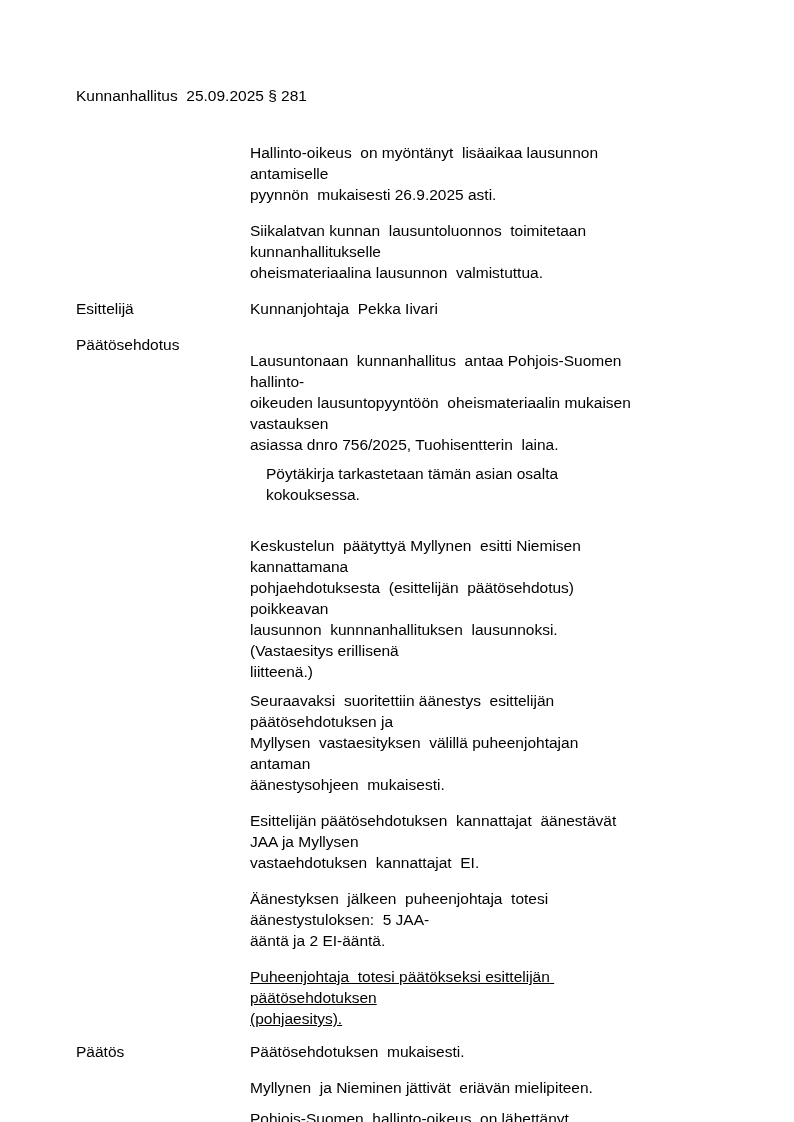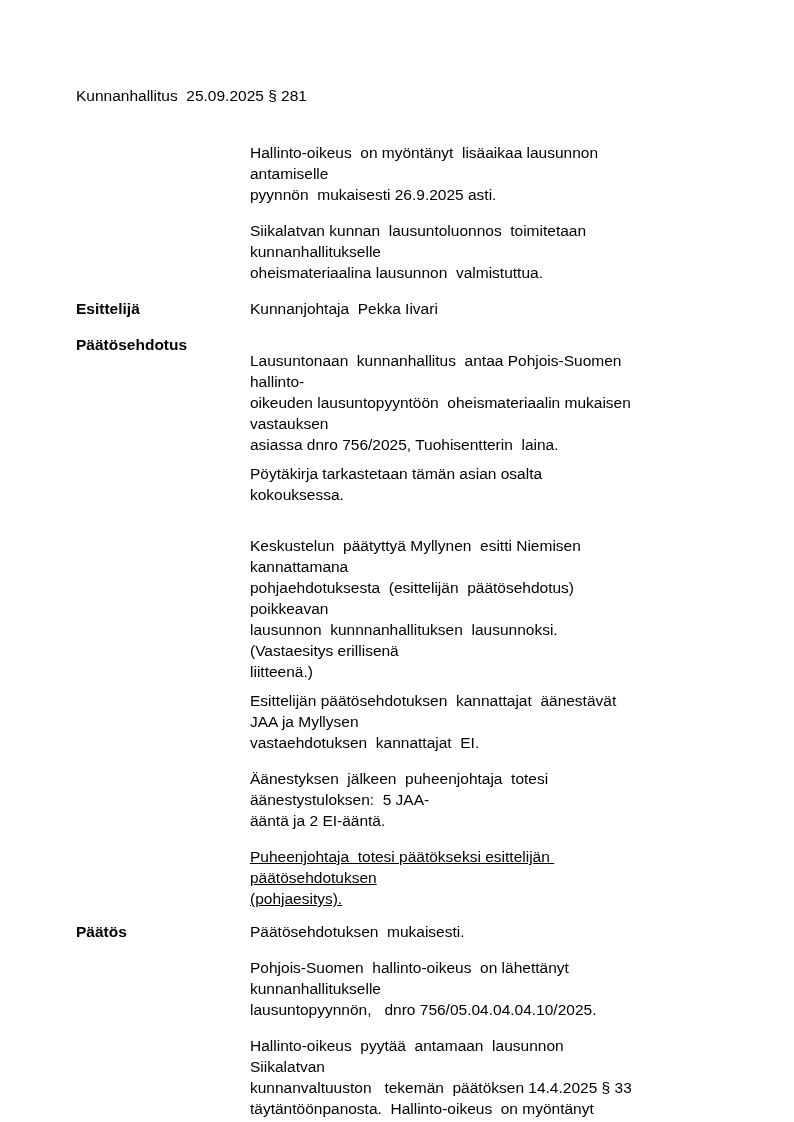--- a/index.html
+++ b/index.html
@@ -31,35 +31,35 @@
   .indent {
     margin-left: 174px;
   }
   .row {
     display: flex;
     align-items: flex-start;
   }
   .label {
     flex: 0 0 174px;
     width: 174px;
-    font-weight: bold;
+    font-weight: normal;
     white-space: pre-wrap;
   }
   .value {
     flex: 1 1 auto;
     min-width: 0;
   }
   .para {
     margin: 0 0 15px 0;
     white-space: pre-wrap;
   }
   .mb-8  { margin-bottom: 8px; margin-top: 16px; }
   .mb-10 { margin-bottom: 10px; }
   .mb-12 { margin-bottom: 12px; text-decoration: underline; }
-  .mb-30 { margin-bottom: 30px; }
+  .mb-30 { margin-bottom: 30px; margin-left: 16px; }
 </style>
 </head>
 <body>
 
 <div class="page">
 
   <div class="doc-header">Kunnanhallitus  25.09.2025 § 281</div>
 
   <div class="indent">
     <p class="para">Hallinto-oikeus  on myöntänyt  lisäaikaa lausunnon  antamiselle
@@ -79,33 +79,37 @@
     <div class="label">Päätösehdotus</div>
     <div class="value">
       <p class="para mb-8">Lausuntonaan  kunnanhallitus  antaa Pohjois-Suomen hallinto-
 oikeuden lausuntopyyntöön  oheismateriaalin mukaisen vastauksen
 asiassa dnro 756/2025, Tuohisentterin  laina.</p>
       <p class="para mb-30">Pöytäkirja tarkastetaan tämän asian osalta kokouksessa.</p>
       <p class="para mb-8">Keskustelun  päätyttyä Myllynen  esitti Niemisen kannattamana
 pohjaehdotuksesta  (esittelijän  päätösehdotus)  poikkeavan
 lausunnon  kunnnanhallituksen  lausunnoksi.  (Vastaesitys erillisenä
 liitteenä.)</p>
+      <p class="para">Seuraavaksi  suoritettiin äänestys  esittelijän päätösehdotuksen ja
+Myllysen  vastaesityksen  välillä puheenjohtajan  antaman
+äänestysohjeen  mukaisesti.</p>
       <p class="para">Esittelijän päätösehdotuksen  kannattajat  äänestävät  JAA ja Myllysen
 vastaehdotuksen  kannattajat  EI.</p>
       <p class="para">Äänestyksen  jälkeen  puheenjohtaja  totesi äänestystuloksen:  5 JAA-
 ääntä ja 2 EI-ääntä.</p>
       <p class="para mb-12">Puheenjohtaja  totesi päätökseksi esittelijän päätösehdotuksen
 (pohjaesitys).</p>
     </div>
   </div>
 
   <div class="row">
     <div class="label">Päätös</div>
     <div class="value">
       <p class="para">Päätösehdotuksen  mukaisesti.</p>
+      <p class="para mb-10">Myllynen  ja Nieminen jättivät  eriävän mielipiteen.</p>
     </div>
   </div>
 
 
   <div class="indent">
     <p class="para">Pohjois-Suomen  hallinto-oikeus  on lähettänyt  kunnanhallitukselle
 lausuntopyynnön,   dnro 756/05.04.04.04.10/2025.</p>
     <p class="para">Hallinto-oikeus  pyytää  antamaan  lausunnon  Siikalatvan
 kunnanvaltuuston   tekemän  päätöksen 14.4.2025 § 33
 täytäntöönpanosta.  Hallinto-oikeus  on myöntänyt  lisäaikaa

